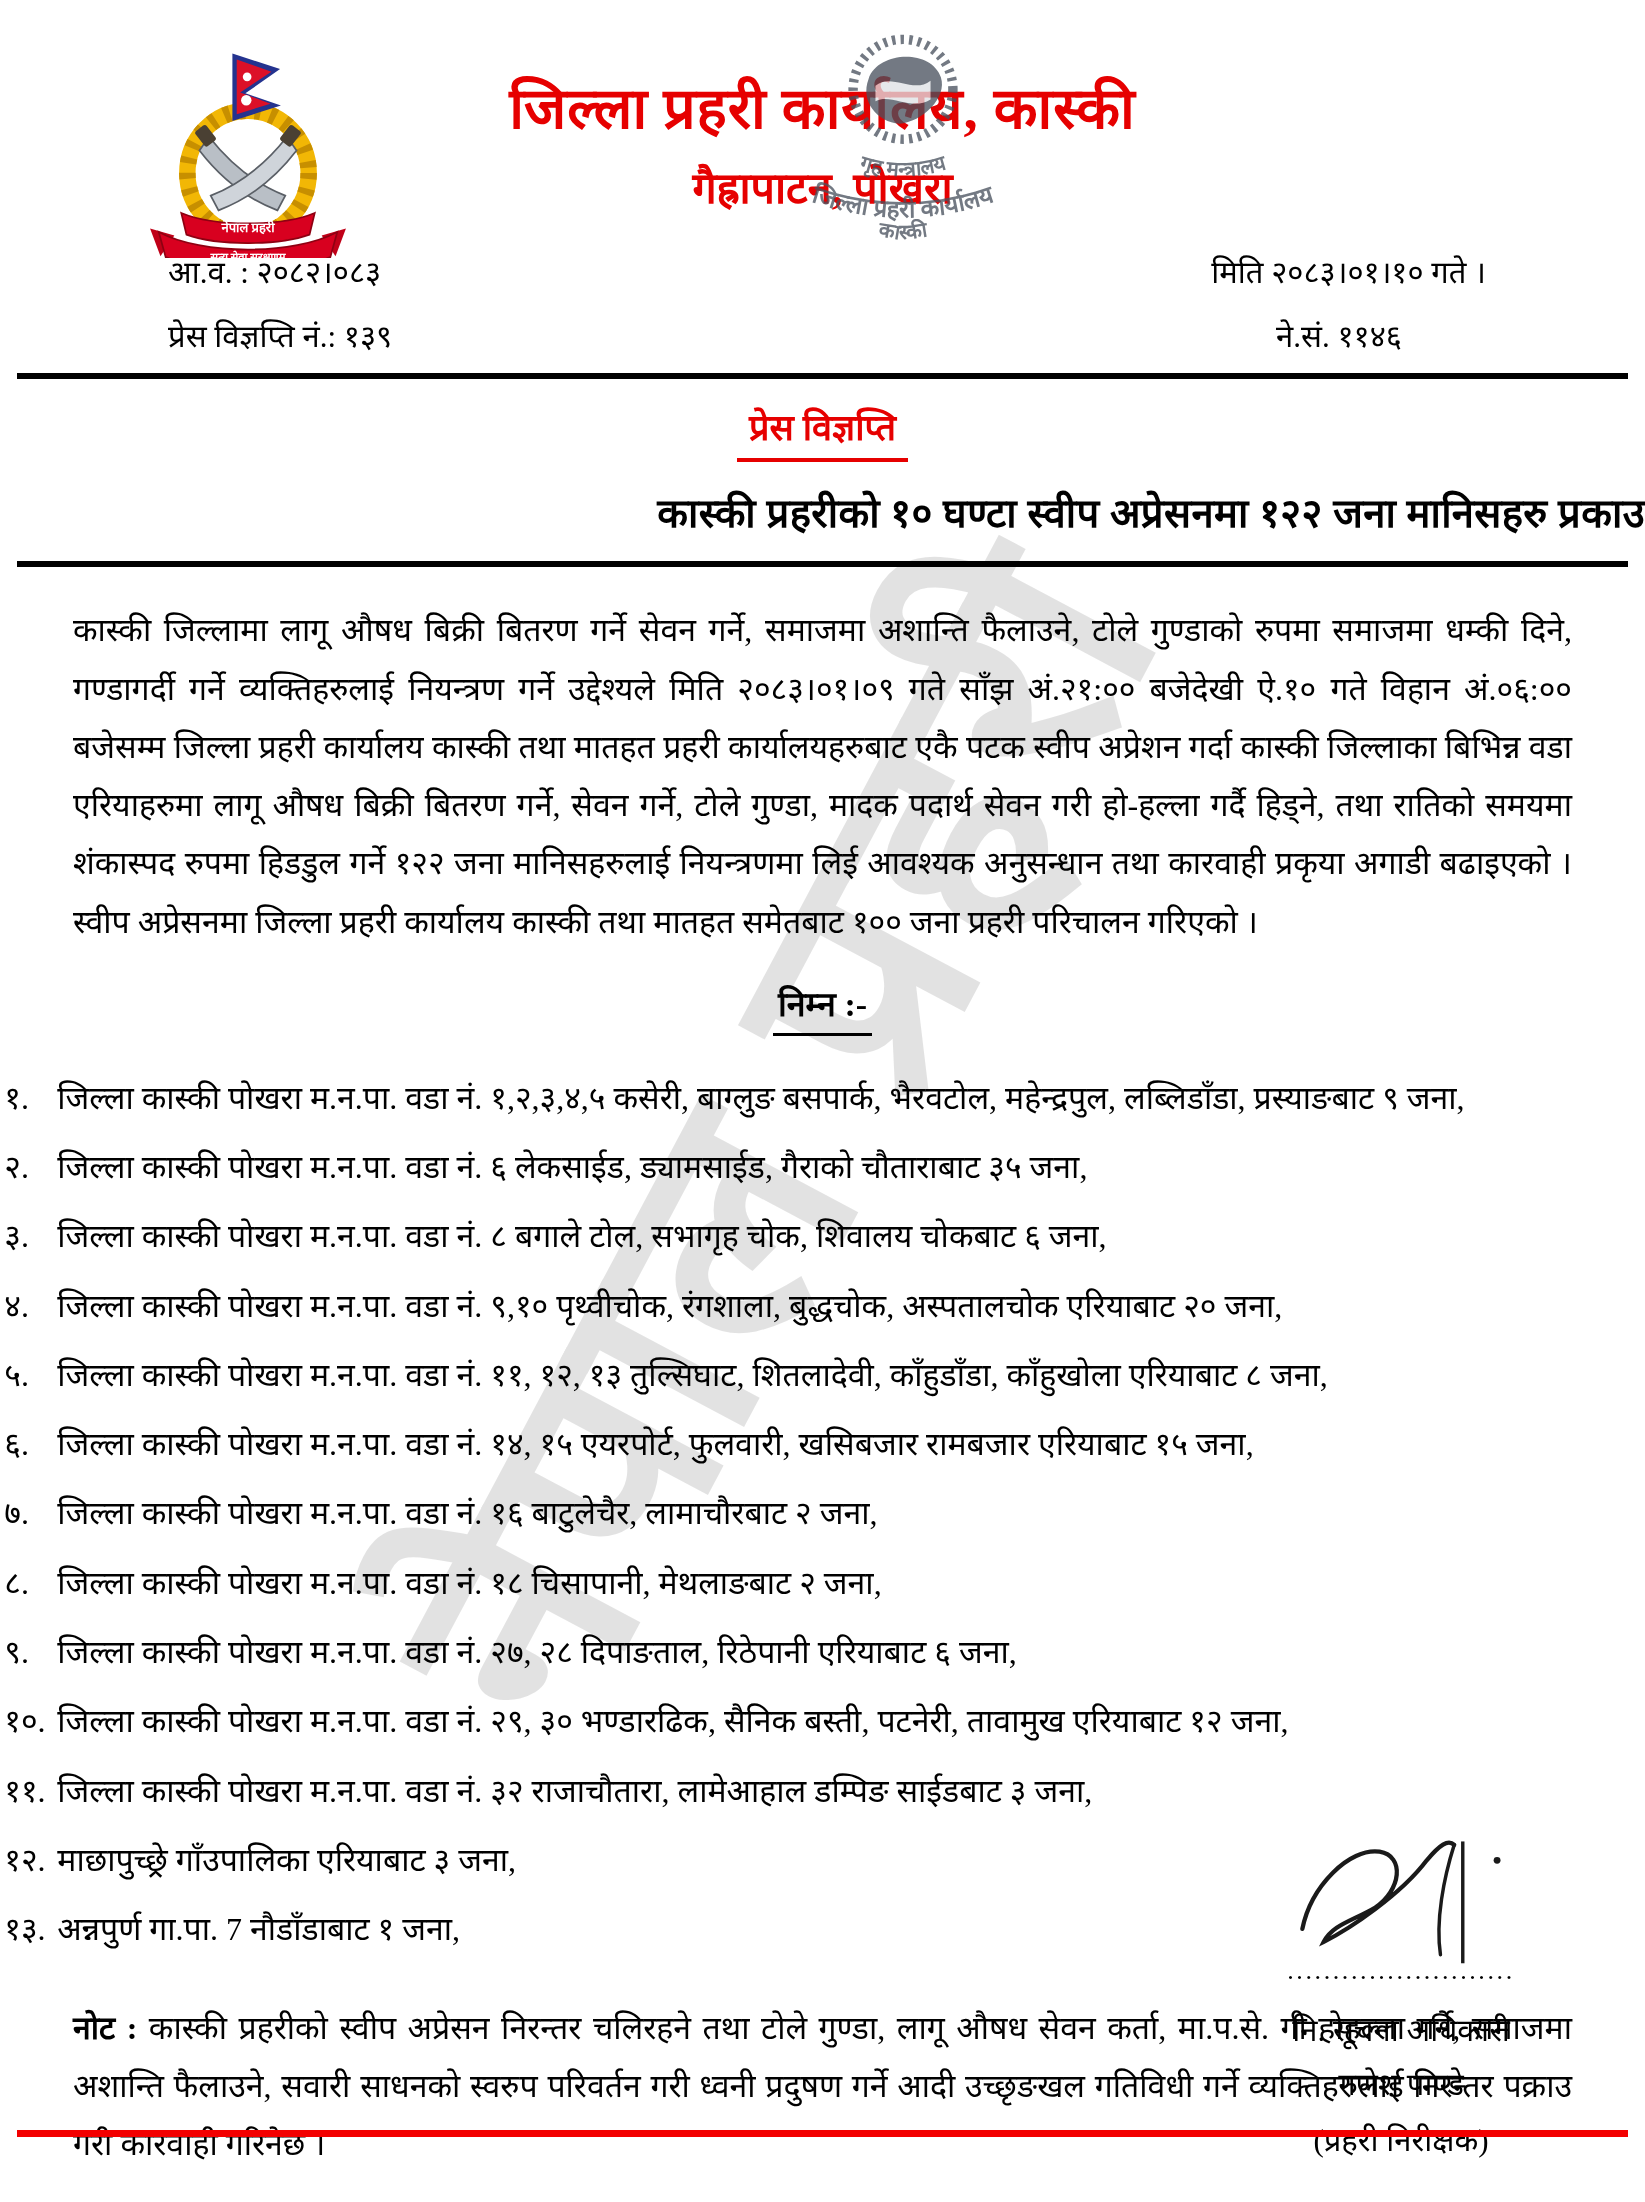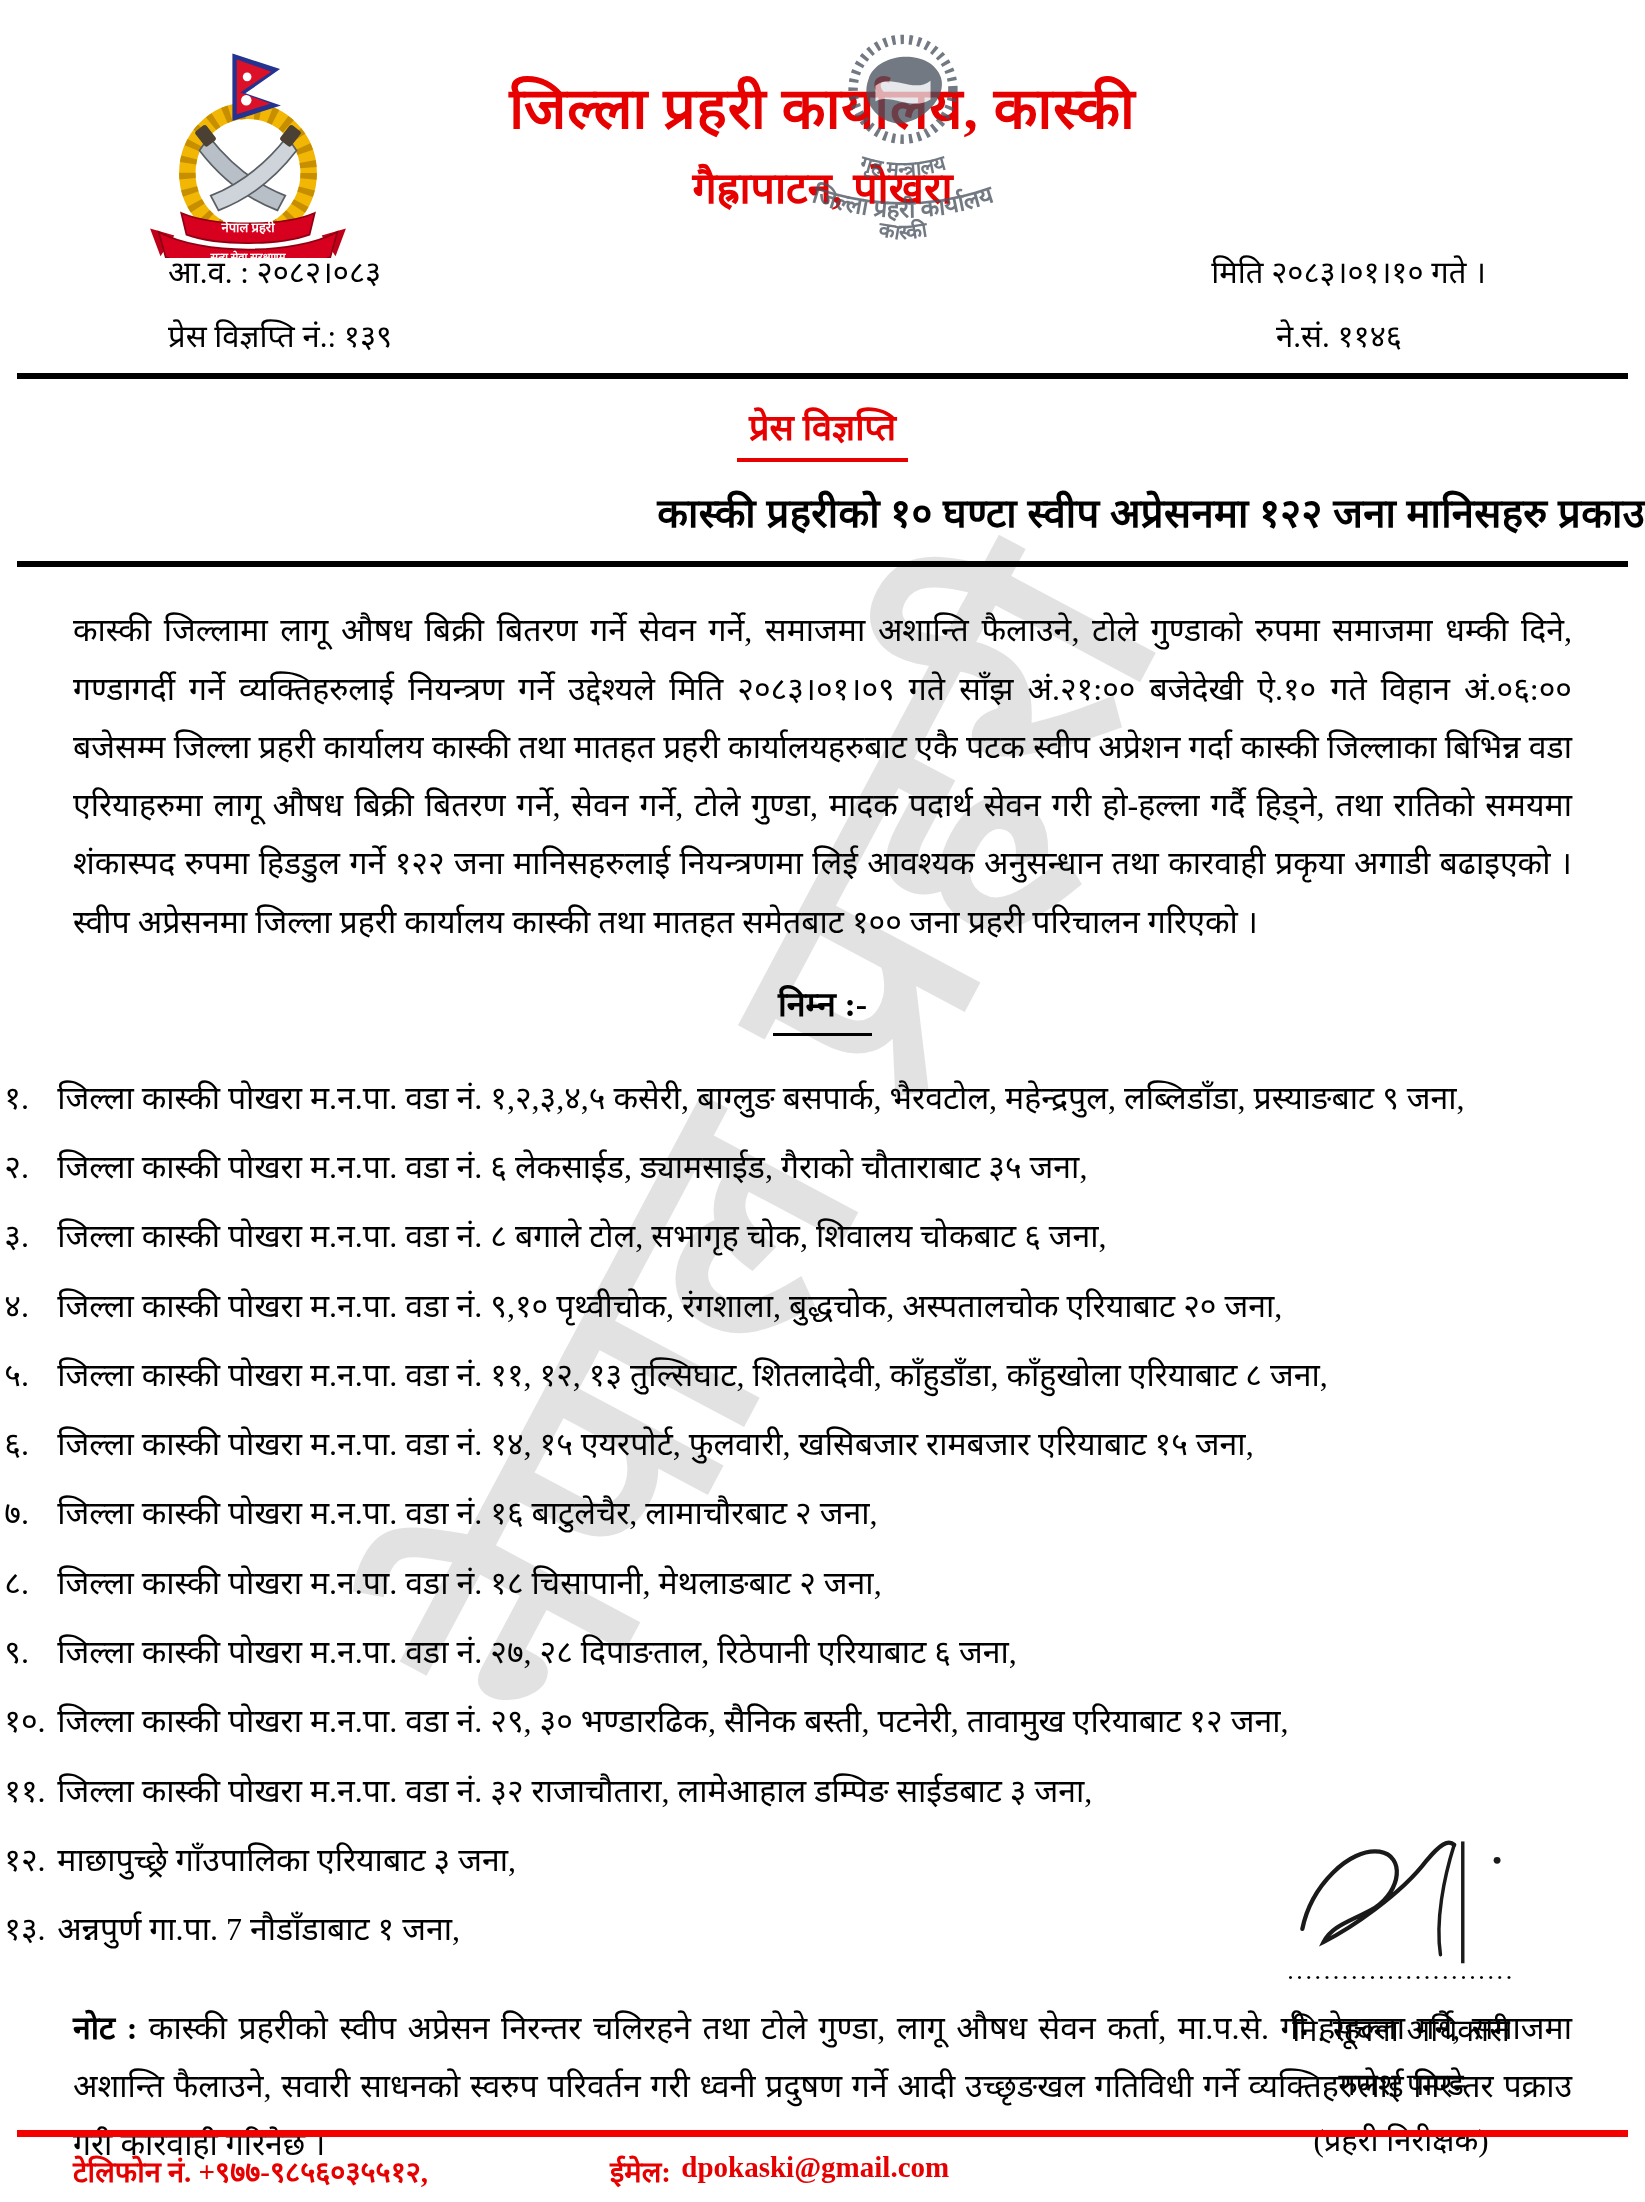--- a/index.html
+++ b/index.html
@@ -222,23 +222,16 @@
         <path d="M222,18 L222,160" fill="none" stroke="#1a1a1a" stroke-width="4"></path>
         <circle cx="262" cy="40" r="4" fill="#1a1a1a"></circle>
       </svg>
       <div class="sig-dots">.........................</div>
       <div class="sig-title">नि. सूचना अधिकारी</div>
       <div class="sig-name">गणेश पाण्डे</div>
       <div class="sig-rank">(प्रहरी निरीक्षक)</div>
     </div>
 
     <div class="footer-rule"></div>
-    <div class="footer-row">
-      <span>टेलिफोन नं. +९७७-९८५६०३५५१२,</span>
-      <span class="foot-email-group">
-        <span>ईमेल:</span>
-        <span>dpokaski@gmail.com</span>
-      </span>
-    </div>
 
   </div>
 </div>
 
 
 </body></html>

